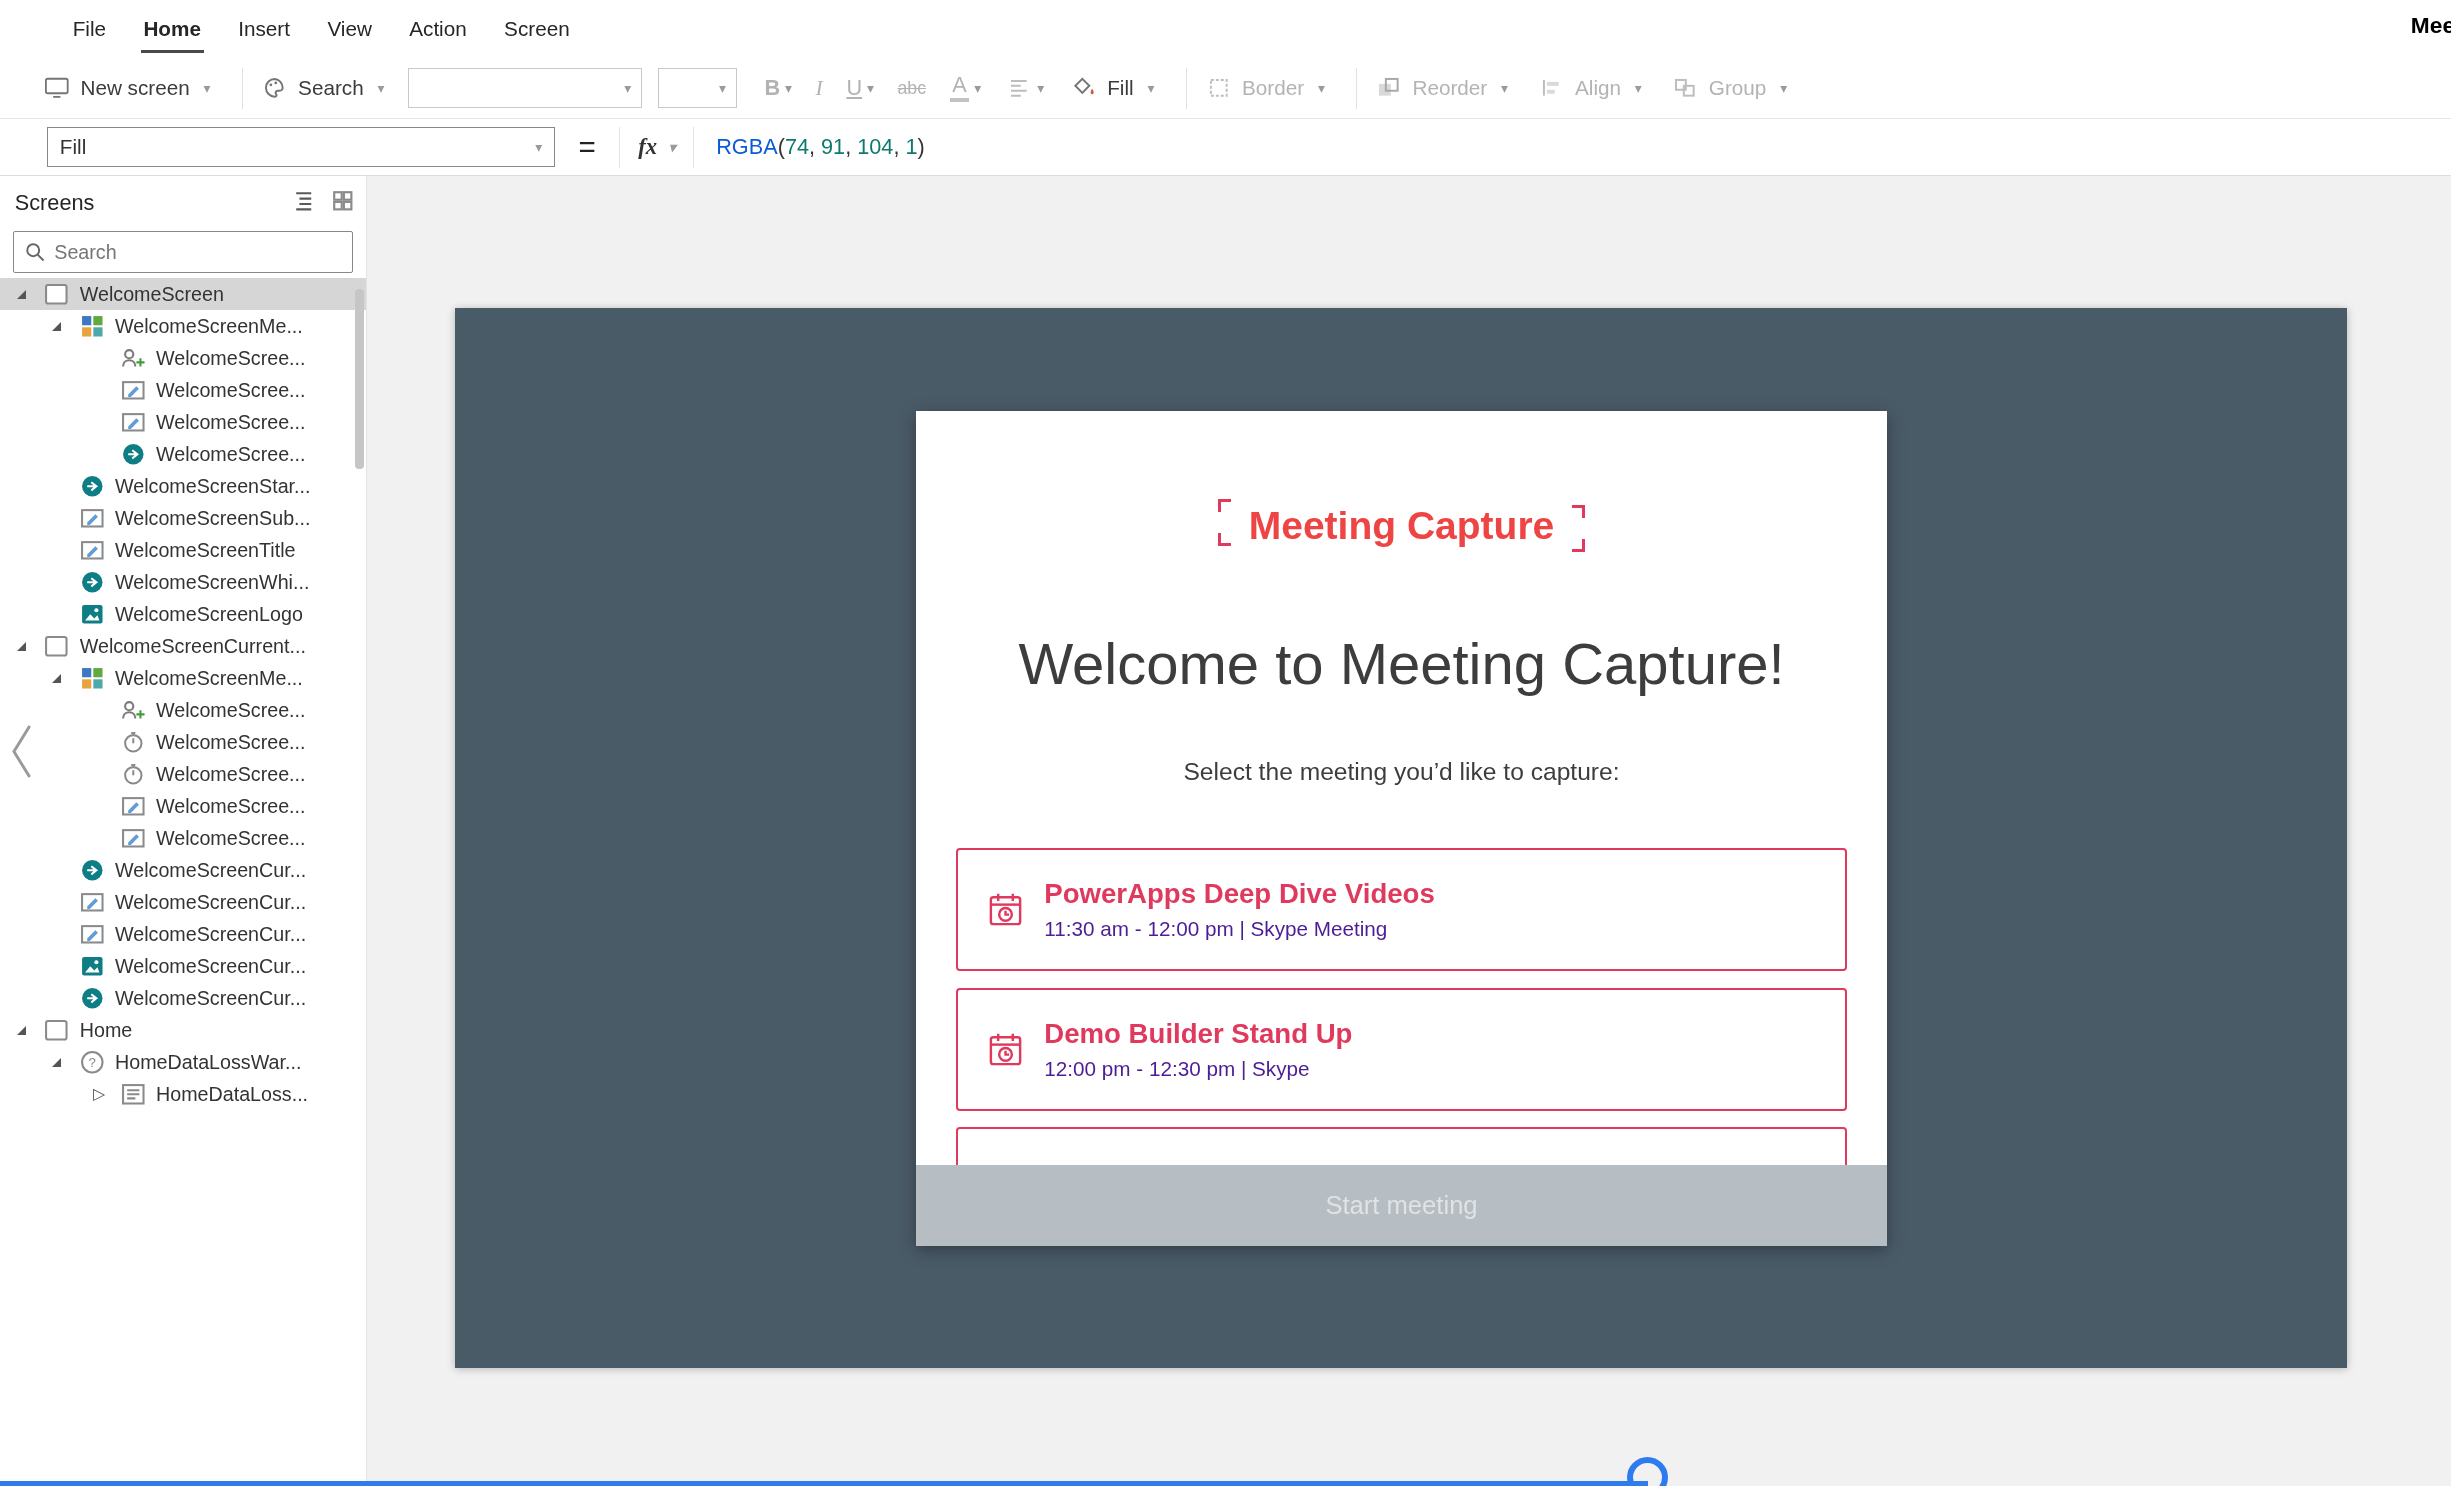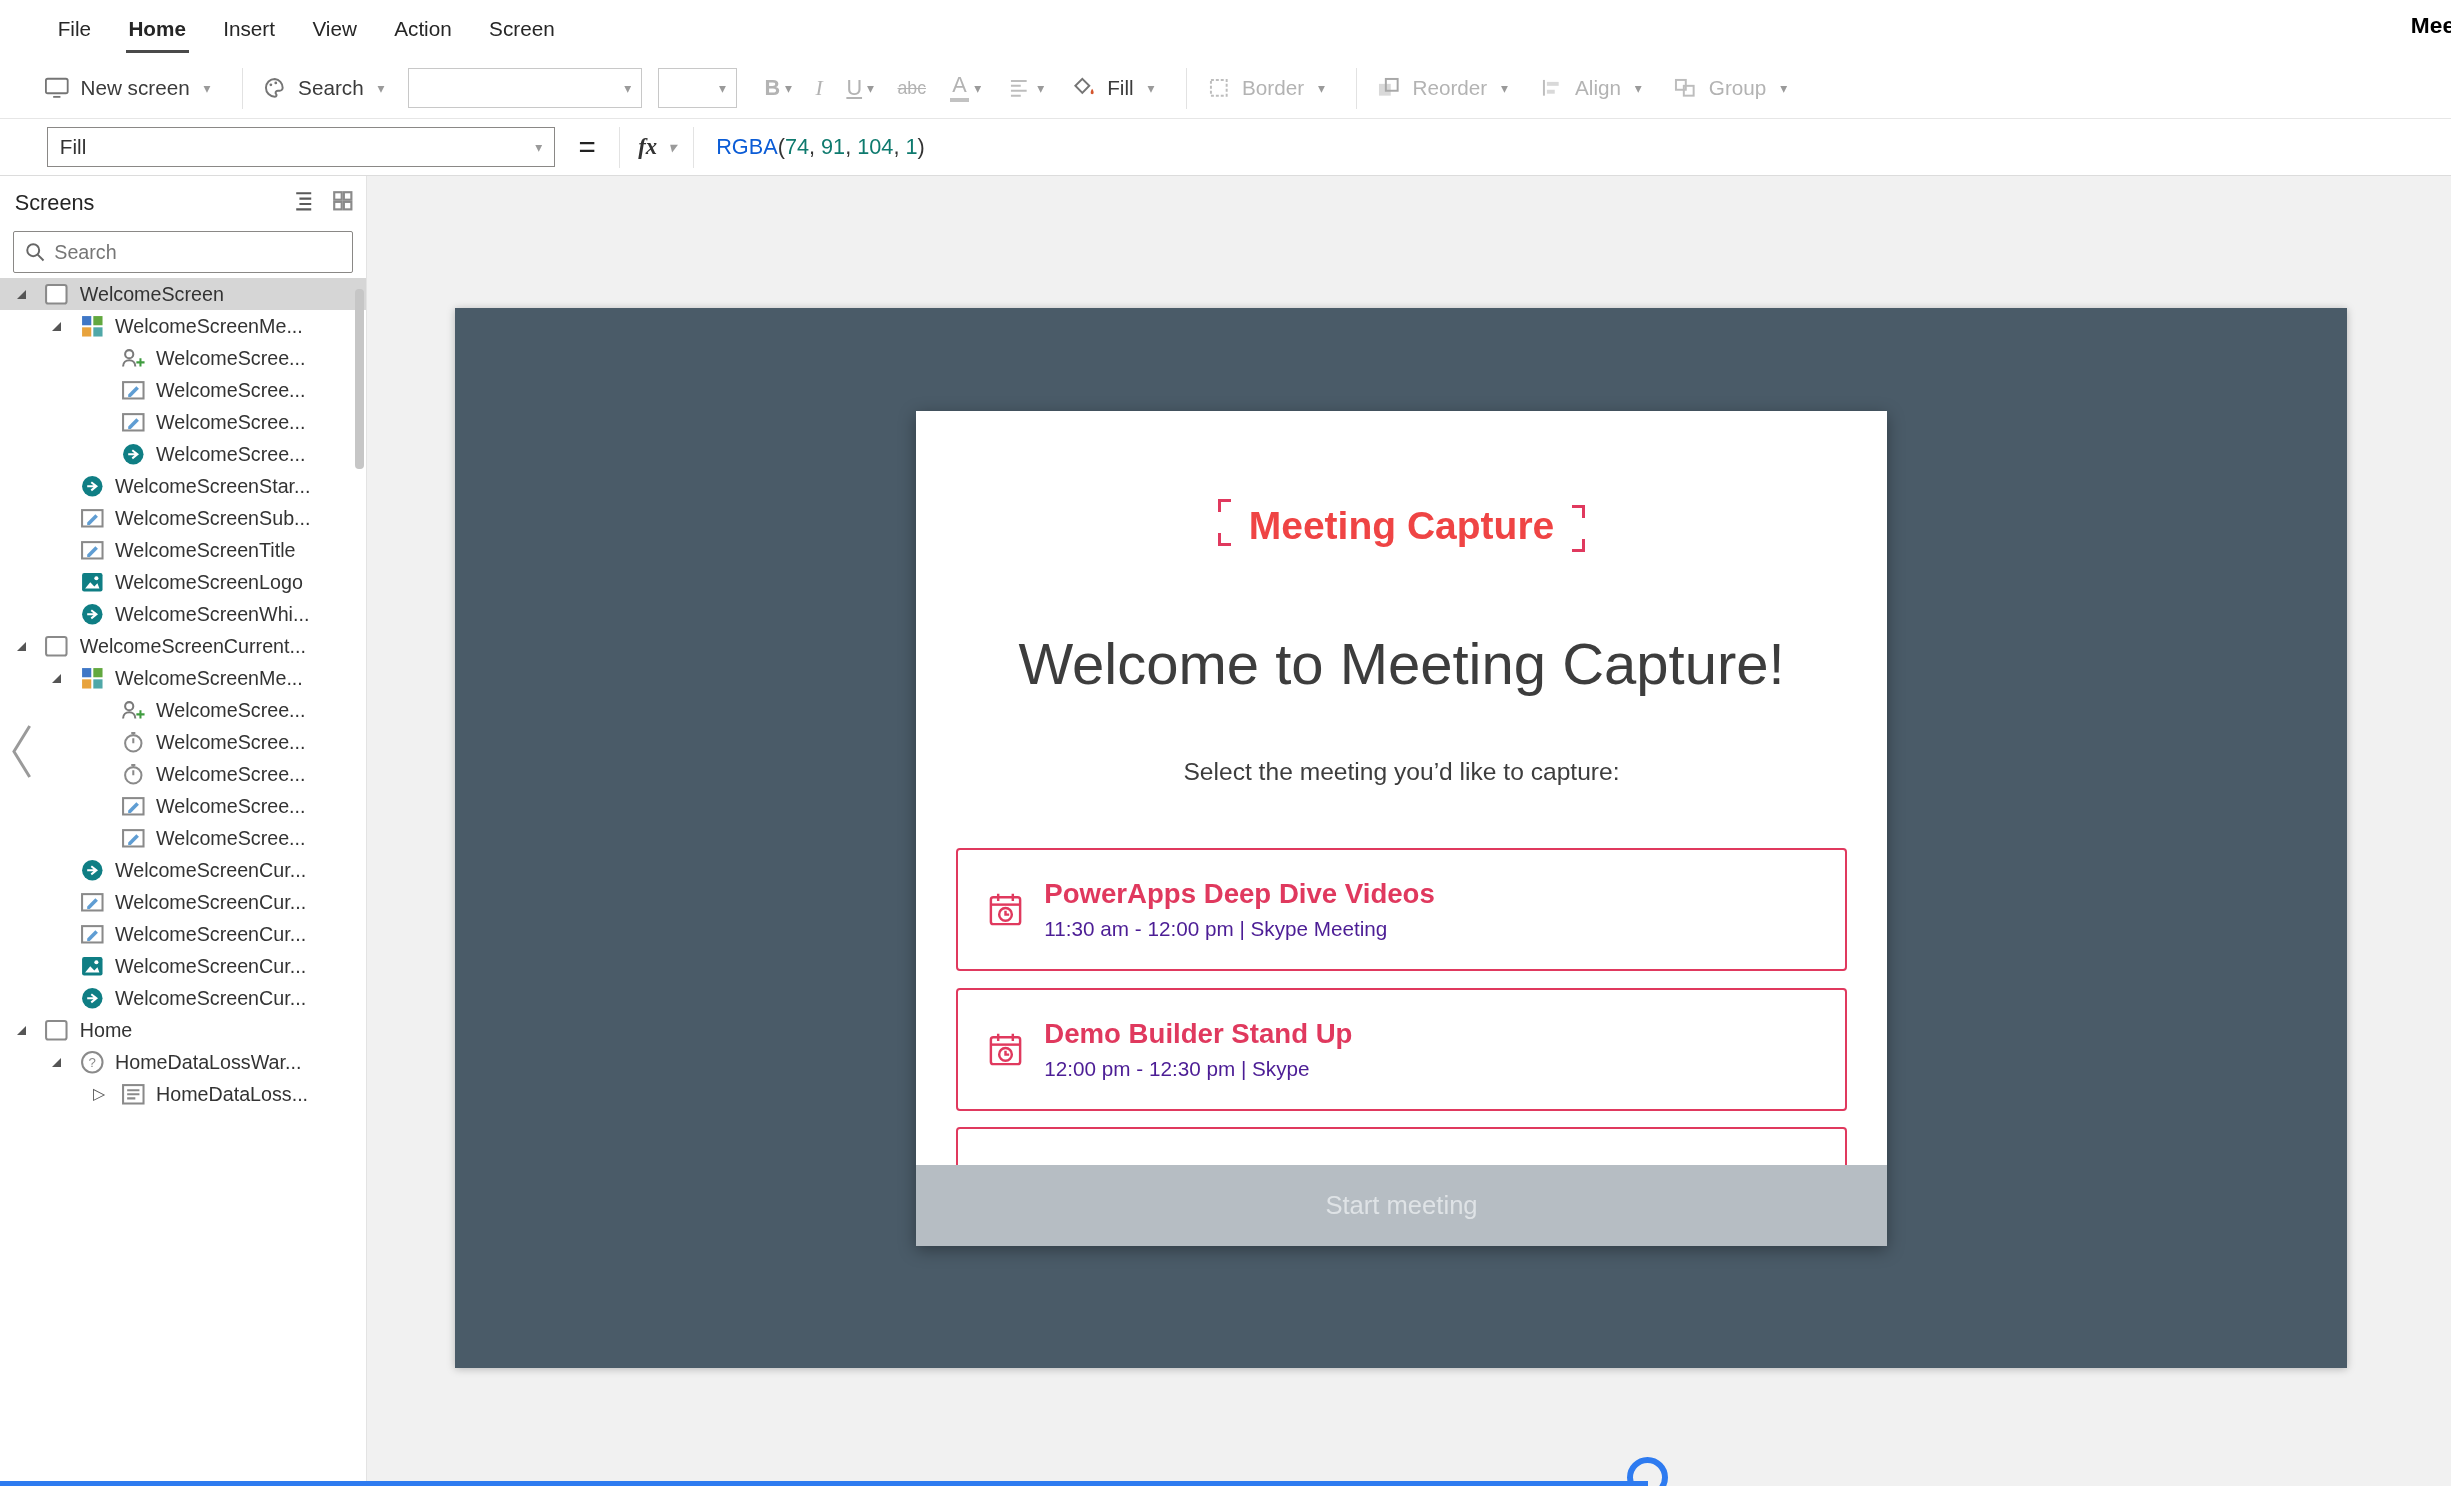--- a/index.html
+++ b/index.html
@@ -1,21 +1,21 @@
 <!DOCTYPE html>
 <html><head>
 <meta charset="utf-8">
 <style>
   * { box-sizing: border-box; margin: 0; padding: 0; }
   body { margin:0; background:#ffffff; font-family:"Liberation Sans", sans-serif; }
   #app { position:relative; width:2452px; height:1486px; background:#ffffff; overflow:hidden; }
 
   
   .menubar { position:absolute; top:0; left:0; right:0; height:58px; background:#fff;
-             display:flex; align-items:stretch; padding-left:39px; }
+             display:flex; align-items:stretch; padding-left:54px; }
   .menu-item { font-size:20.7px; color:#262626; padding:0 18.7px; display:flex; align-items:center;
                position:relative; cursor:default; }
   .menu-item.active { font-weight:bold; }
   .menu-item.active::after { content:""; position:absolute; left:15.8px; right:15.8px; bottom:4.9px;
                height:3px; background:#4a4a4a; }
   .window-title { position:absolute; top:11.8px; right:-3px; font-size:22.7px; font-weight:700;
                color:#000; white-space:nowrap; }
 
   
   .ribbon { position:absolute; top:58px; left:0; right:0; height:61px; background:#fff;
@@ -384,36 +384,36 @@
               <rect x="3" y="5" width="20" height="16" fill="#fff" stroke="#8a8a8a" stroke-width="2"></rect>
               <path d="M8 17 L16 9 l2.5 2.5 L10.5 19.5 H8 Z" fill="#5f9dd3"></path>
             </svg>
           </span>
           <span class="tree-label">WelcomeScreenTitle</span>
         </div>
         <div class="tree-row">
           <span class="twisty" style="margin-left: 48px;"></span>
           <span class="tree-icon">
             <svg viewBox="0 0 26 26">
+              <circle cx="13" cy="13" r="10" fill="#0f7e84"></circle>
+              <path d="M8 13h8M12 9l5 4-5 4" stroke="#fff" stroke-width="2" fill="none"></path>
+            </svg>
+          </span>
+          <span class="tree-label">WelcomeScreenWhi...</span>
+        </div>
+        <div class="tree-row">
+          <span class="twisty" style="margin-left: 48px;"></span>
+          <span class="tree-icon">
+            <svg viewBox="0 0 26 26">
               <rect x="3" y="4" width="20" height="18" rx="2" fill="#0f7e84"></rect>
               <path d="M6 19l5-6 4 4 3-3 2 5z" fill="#fff"></path>
               <circle cx="17" cy="9" r="2" fill="#fff"></circle>
             </svg>
           </span>
           <span class="tree-label">WelcomeScreenLogo</span>
-        </div>
-        <div class="tree-row">
-          <span class="twisty" style="margin-left: 48px;"></span>
-          <span class="tree-icon">
-            <svg viewBox="0 0 26 26">
-              <circle cx="13" cy="13" r="10" fill="#0f7e84"></circle>
-              <path d="M8 13h8M12 9l5 4-5 4" stroke="#fff" stroke-width="2" fill="none"></path>
-            </svg>
-          </span>
-          <span class="tree-label">WelcomeScreenWhi...</span>
         </div>
         <div class="tree-row">
           <span class="twisty" style="margin-left: 12.8px;">
             <span class="tw-exp"></span>
           </span>
           <span class="tree-icon">
             <svg viewBox="0 0 26 26">
               <rect x="3" y="4" width="20" height="18" rx="2" fill="#fff" stroke="#8a8a8a" stroke-width="2"></rect>
             </svg>
           </span>

